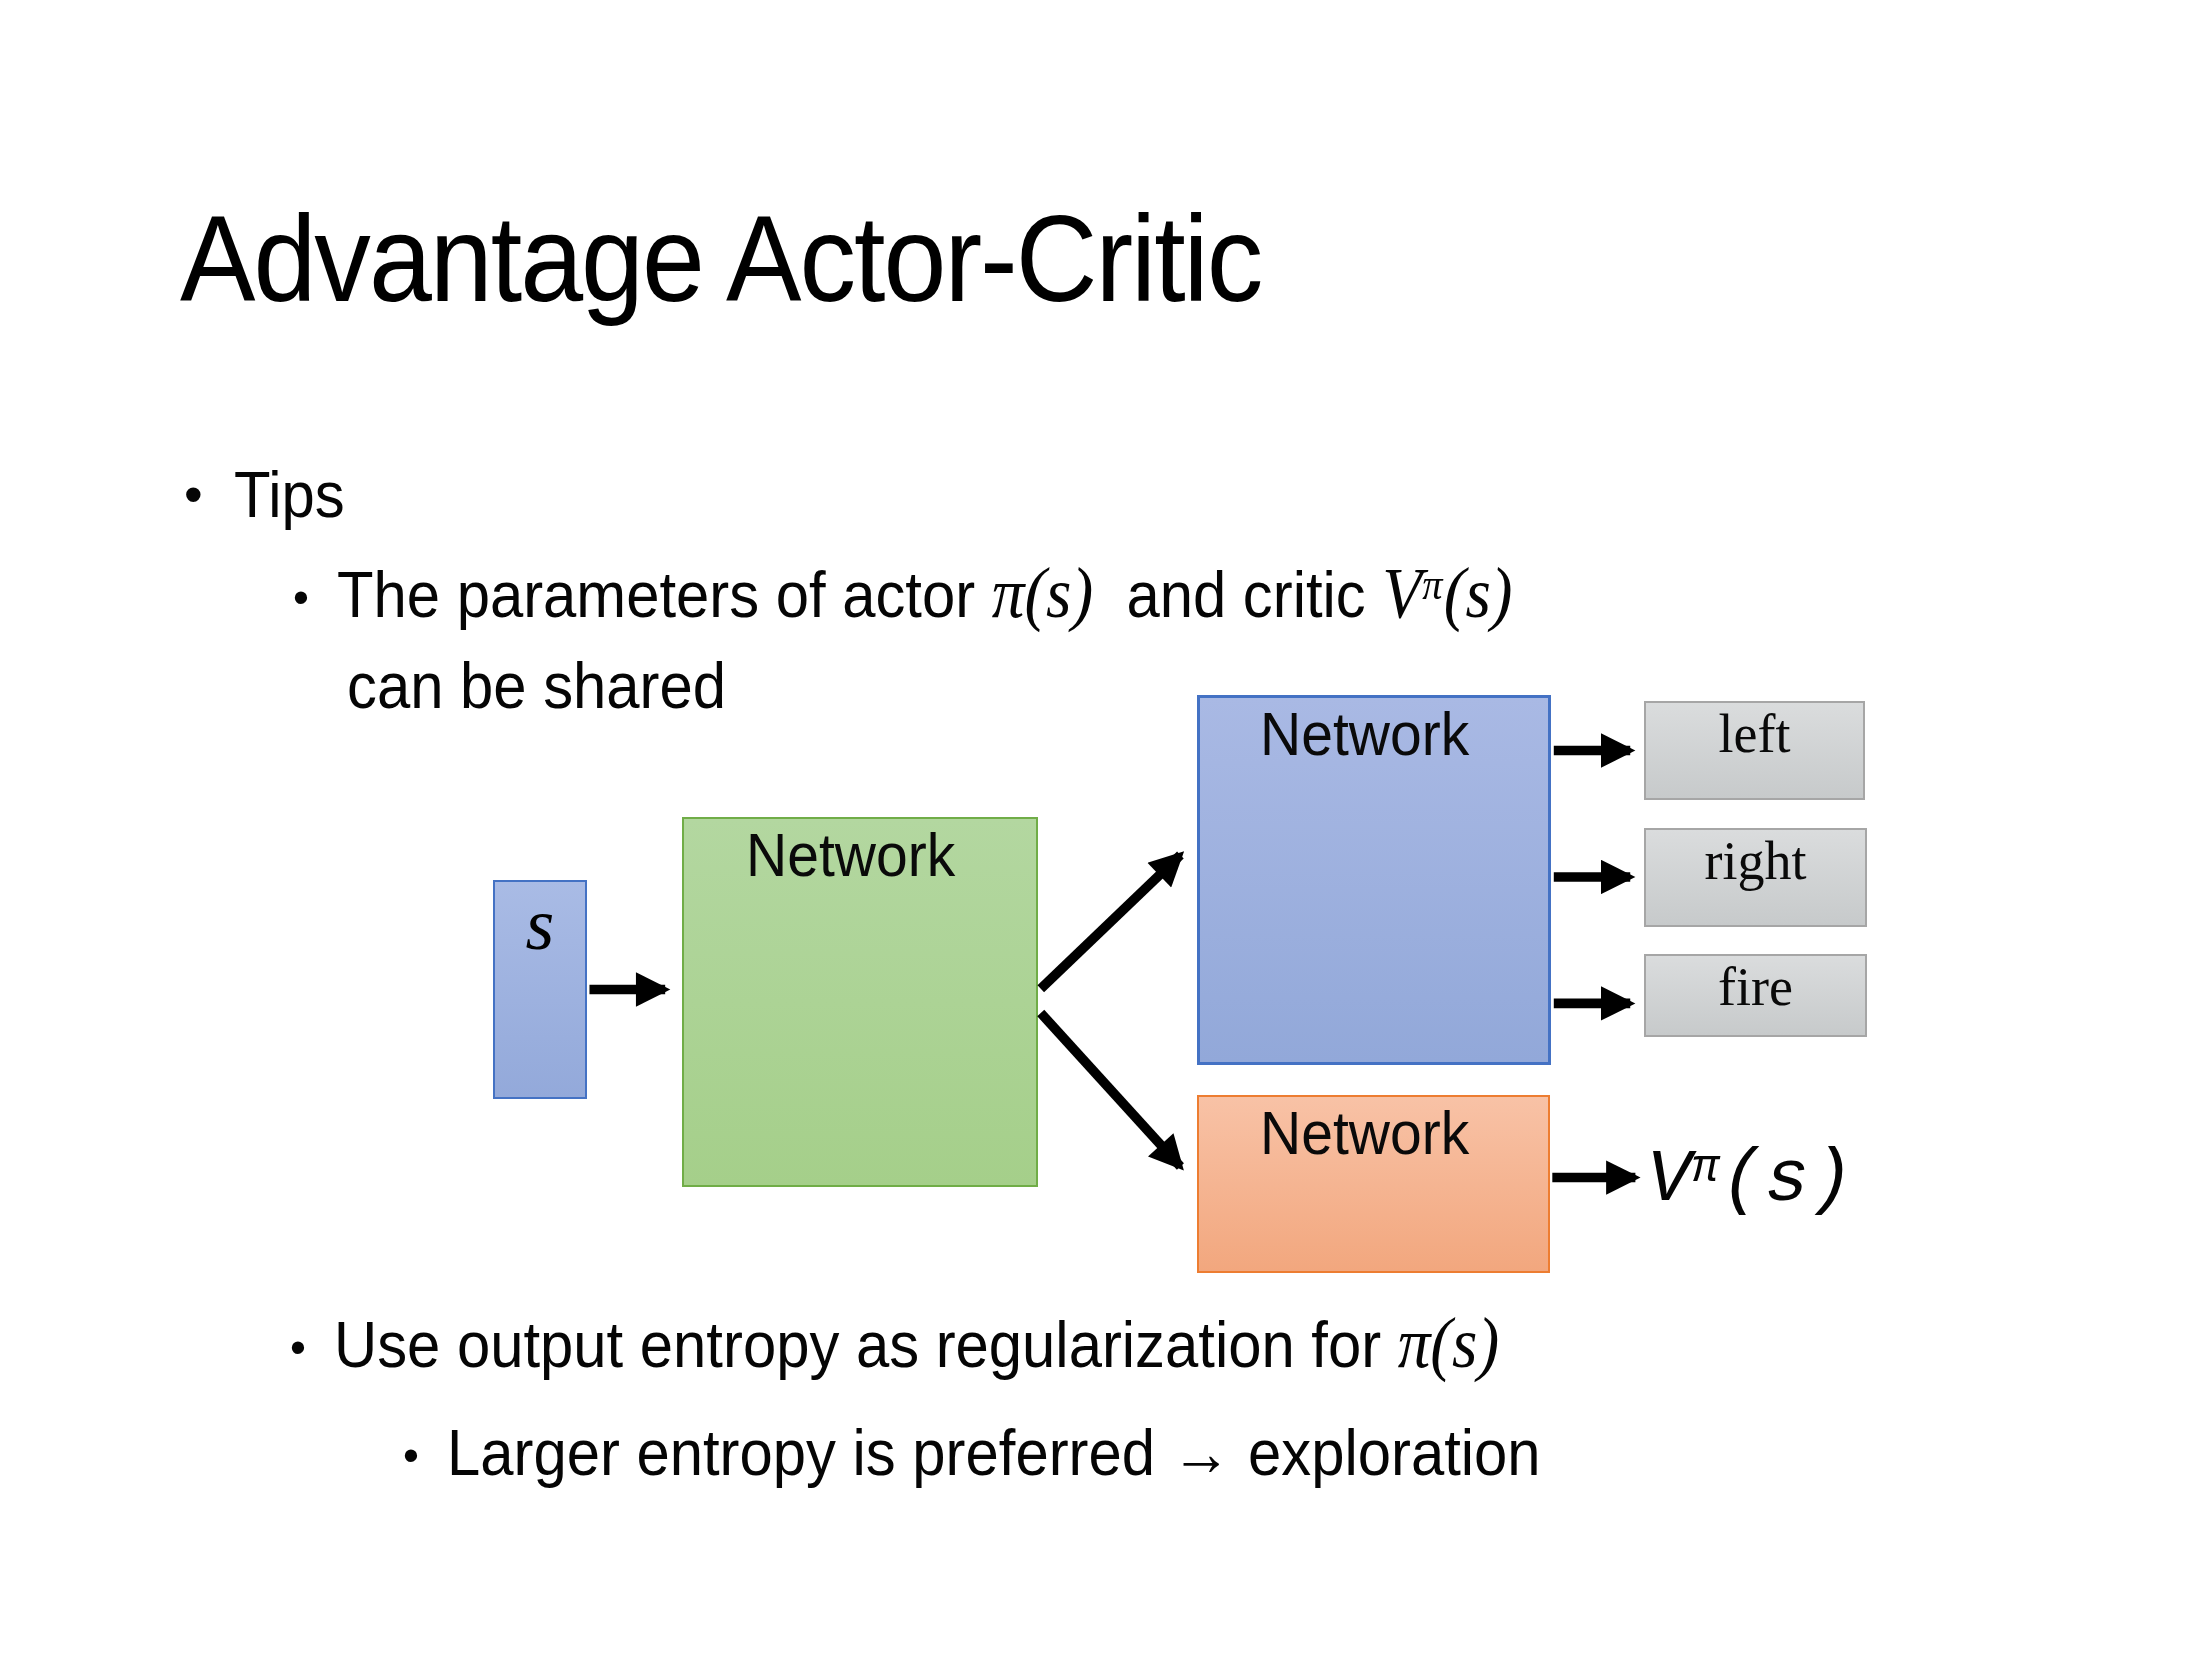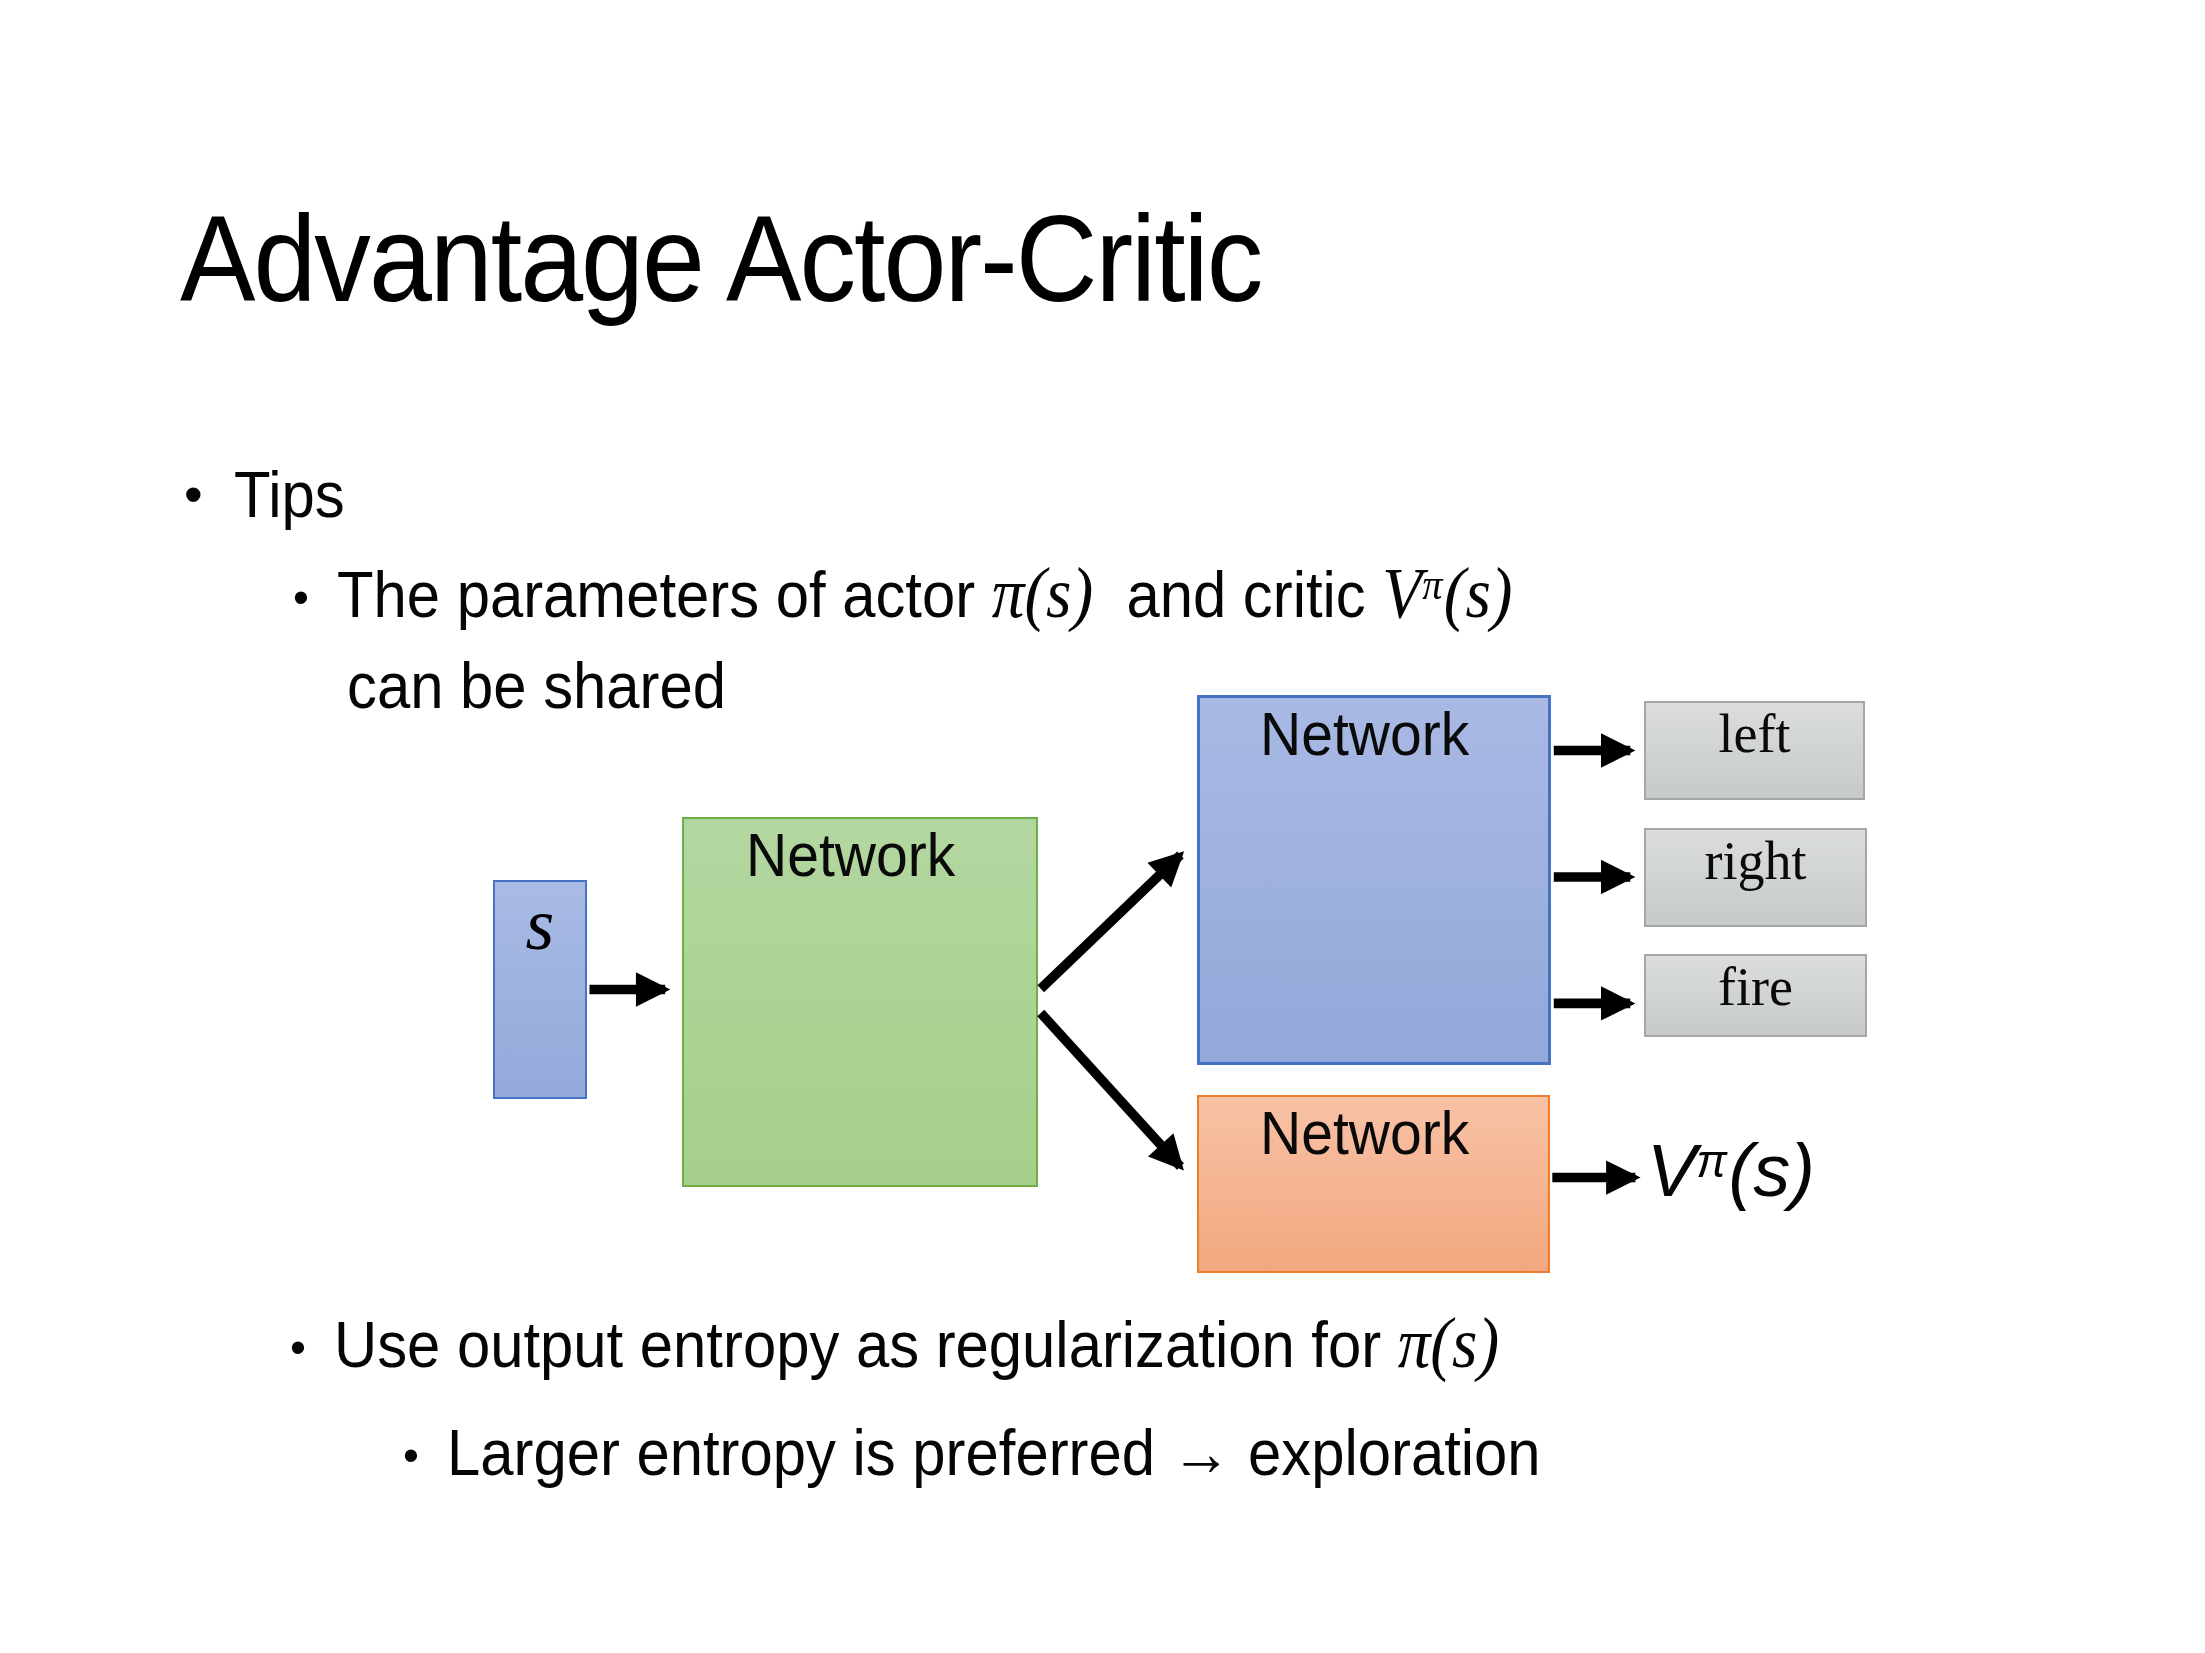--- a/index.html
+++ b/index.html
@@ -45,22 +45,22 @@
     background:linear-gradient(180deg,#dadcdd 0%,#c7cacb 100%);
     border:2.2px solid #a6a6a6;
     font-family:"Liberation Serif",serif;font-size:54px;color:#0a0a0a;
   }
   .action-left {left:1644px;top:701px;width:221px;height:99px;}
   .action-right{left:1644px;top:828px;width:223px;height:99px;}
   .action-fire {left:1644px;top:954px;width:223px;height:83px;}
 
   .vout{
     left:1647px;top:1128px;width:235px;height:103px;
-    display:flex;align-items:flex-start;
-    font-family:Liberation Sans, sans-serif;font-style:italic;font-size:74px;color:#050505;
+    display:flex;align-items:center;
+    font-family:Liberation Mono, monospace;font-style:italic;font-size:74px;color:#050505;
   }
   .vout sup{font-size:0.62em;vertical-align:0.42em;letter-spacing:1.5px;}
 
   svg.arrows{position:absolute;left:0;top:0;z-index:6;pointer-events:none;}
 </style>
 </head>
 <body>
 
 <div class="stage">
 

